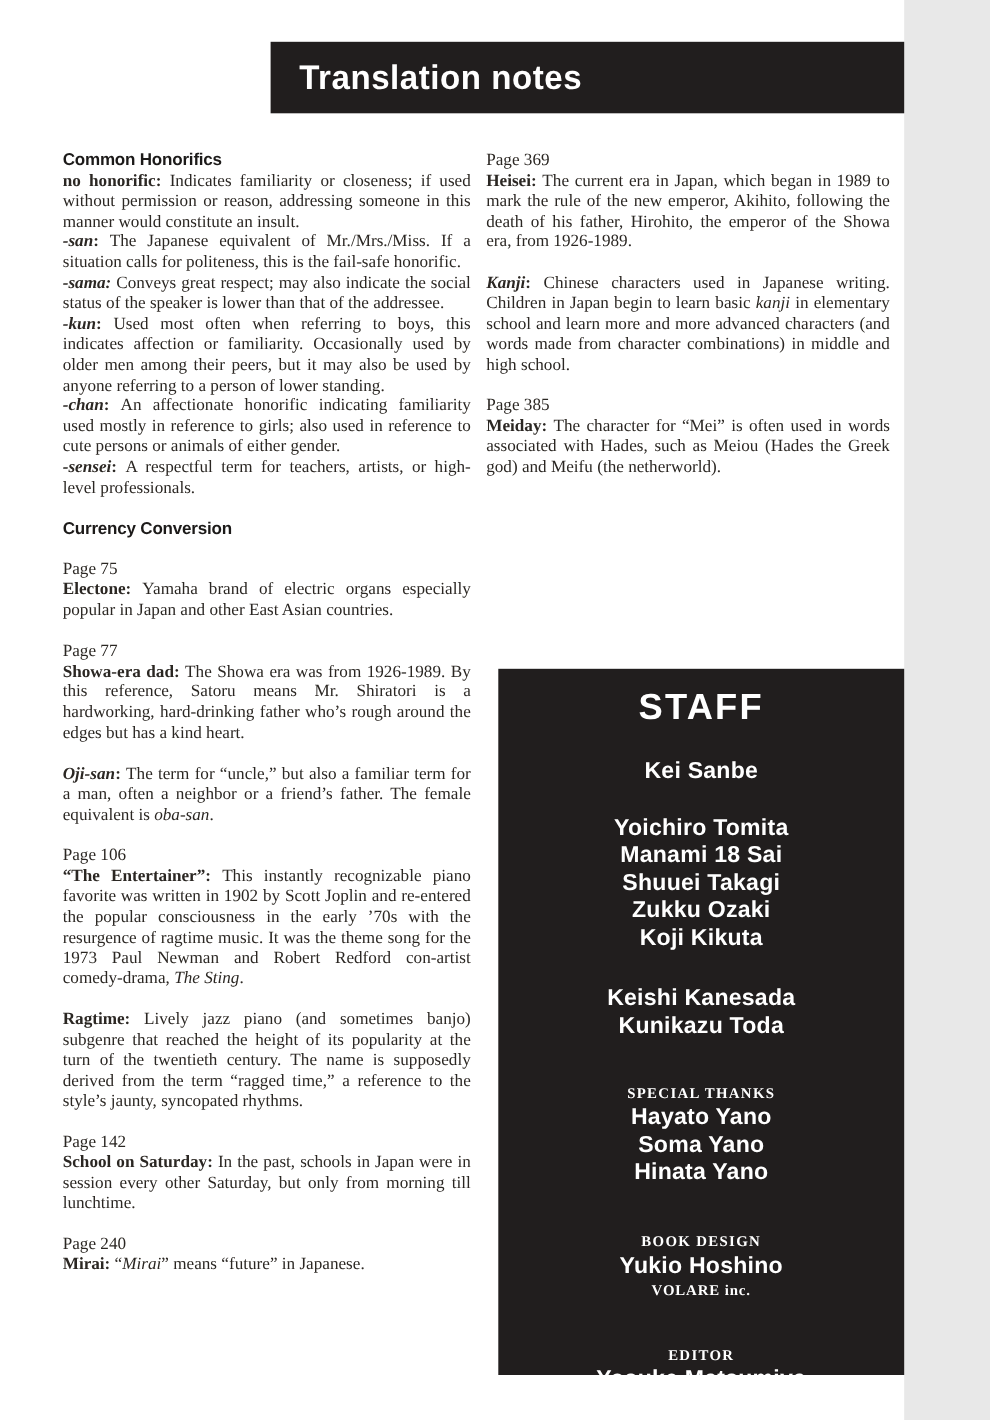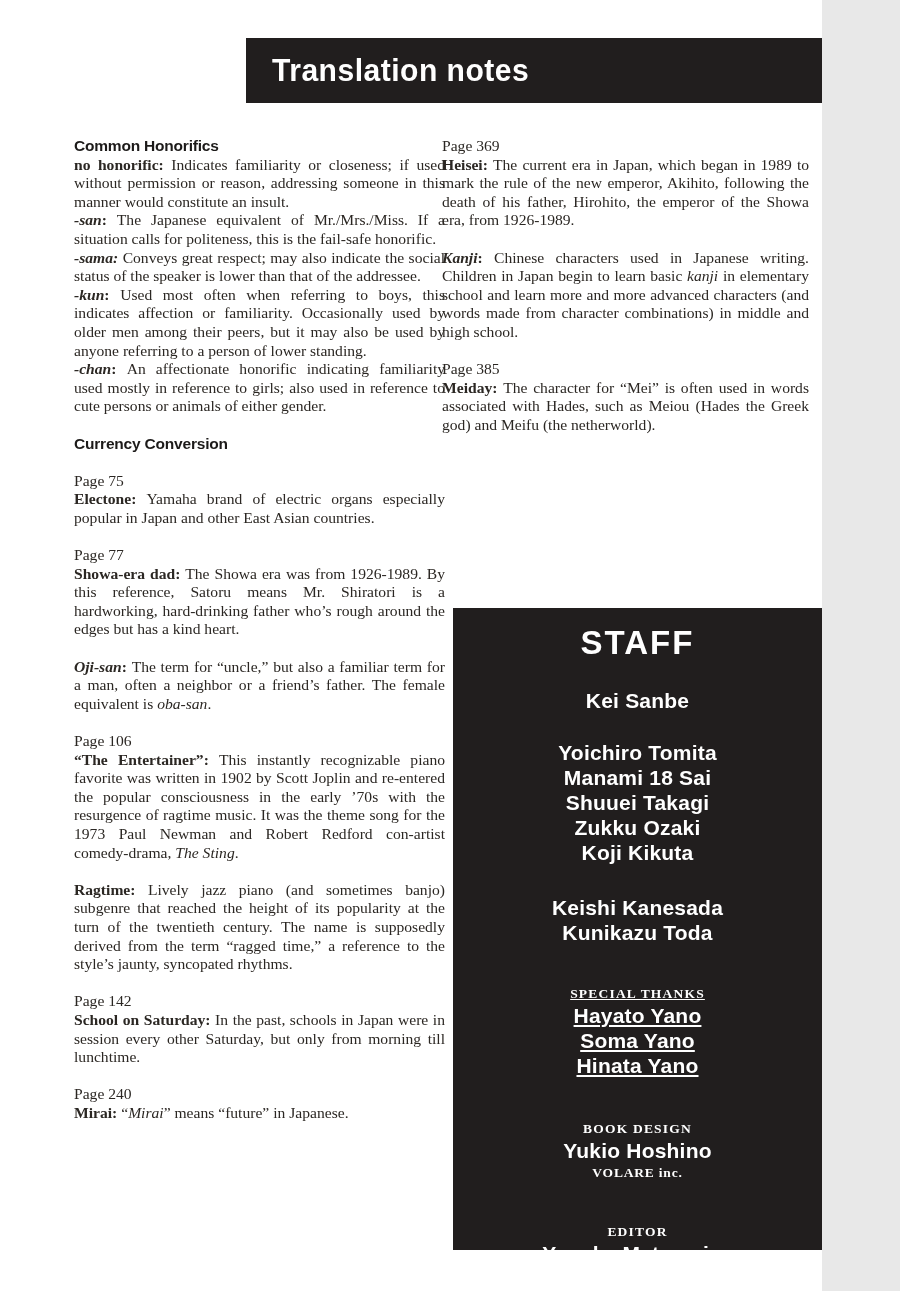--- a/index.html
+++ b/index.html
@@ -5,38 +5,38 @@
   html,body{margin:0;padding:0;background:#e8e8e8;}
   .page{position:relative;width:822px;height:1291px;background:#ffffff;overflow:hidden;
         font-family:"Liberation Serif",serif;}
   .banner{position:absolute;left:246px;top:38px;width:654px;height:65px;
           background:#211e1e;display:flex;align-items:center;}
   .banner-title{color:#ffffff;font-family:"Liberation Sans",sans-serif;font-weight:bold;
           font-size:31px;margin:0 0 0 26px;letter-spacing:0.5px;transform:scaleX(0.97);
           transform-origin:left center;white-space:nowrap;}
   .col{position:absolute;top:137px;font-size:15.6px;line-height:18.6px;color:#2b2723;
        text-align:justify;}
-  #left-col{left:74px;width:371px;}
+  #left-col{left:57px;width:371px;}
   #right-col{left:442px;width:367px;}
   .sec-heading{font-family:"Liberation Sans",sans-serif;font-weight:bold;font-size:15.5px;
        color:#1c1a19;text-align:left;letter-spacing:-0.2px;}
   .page-label{text-align:left;}
   .para{margin:0;}
   .gap{margin-top:18.6px;}
   .seg-b{font-weight:bold;}
   .seg-i{font-style:italic;}
   .staff-box{position:absolute;left:453px;top:608px;width:447px;height:642px;
        background:#211e1e;color:#ffffff;box-sizing:border-box;padding:16px 78px 0 0;
        text-align:center;font-family:"Liberation Sans",sans-serif;}
   .staff-title{font-size:33px;font-weight:bold;letter-spacing:2px;margin:0;}
   .staff-group{margin-top:26px;}
   .staff-group.g1{margin-top:26px;}
   .staff-group.g2{margin-top:27px;}
   .staff-group.g3{margin-top:30px;}
-  .staff-group.g4{margin-top:40px;text-decoration:underline;}
+  .staff-group.g4{margin-top:40px;}
   .staff-group.g5{margin-top:42px;}
   .staff-group.g6{margin-top:40px;}
   .staff-name{font-size:21px;font-weight:bold;line-height:25px;letter-spacing:0.2px;}
   .staff-label{font-family:"Liberation Serif",serif;font-weight:bold;font-size:13.5px;
        letter-spacing:1.2px;line-height:18px;}
   .staff-sublabel{font-family:"Liberation Serif",serif;font-weight:bold;font-size:13.5px;
        letter-spacing:0.8px;line-height:20px;}
 </style>
 </head>
 <body>
@@ -47,20 +47,21 @@
     <h1 class="banner-title">Translation notes</h1>
   </div>
 
   <div class="col" id="left-col">
       <div class="sec-heading">Common Honorifics</div>
       <p class="para"><span class="seg-b">no honorific: </span><span>Indicates familiarity or closeness; if used without permission or reason, addressing someone in this manner would constitute an insult.</span></p>
       <p class="para"><span class="seg-b seg-i">-san</span><span class="seg-b">: </span><span>The Japanese equivalent of Mr./Mrs./Miss. If a situation calls for politeness, this is the fail-safe honorific.</span></p>
       <p class="para"><span class="seg-b seg-i">-sama:</span><span> Conveys great respect; may also indicate the social status of the speaker is lower than that of the addressee.</span></p>
       <p class="para"><span class="seg-b seg-i">-kun</span><span class="seg-b">: </span><span>Used most often when referring to boys, this indicates affection or familiarity. Occasionally used by older men among their peers, but it may also be used by anyone referring to a person of lower standing.</span></p>
       <p class="para"><span class="seg-b seg-i">-chan</span><span class="seg-b">: </span><span>An affectionate honorific indicating familiarity used mostly in reference to girls; also used in reference to cute persons or animals of either gender.</span></p>
+      <p class="para"><span class="seg-b seg-i">-sensei</span><span class="seg-b">: </span><span>A respectful term for teachers, artists, or high-level professionals.</span></p>
       <div class="sec-heading gap">Currency Conversion</div>
       <div class="page-label gap">Page 75</div>
       <p class="para"><span class="seg-b">Electone: </span><span>Yamaha brand of electric organs especially popular in Japan and other East Asian countries.</span></p>
       <div class="page-label gap">Page 77</div>
       <p class="para"><span class="seg-b">Showa-era dad: </span><span>The Showa era was from 1926-1989. By this reference, Satoru means Mr. Shiratori is a hardworking, hard-drinking father who’s rough around the edges but has a kind heart.</span></p>
       <p class="para gap"><span class="seg-b seg-i">Oji-san</span><span class="seg-b">: </span><span>The term for “uncle,” but also a familiar term for a man, often a neighbor or a friend’s father. The female equivalent is </span><span class="seg-i">oba-san</span><span>.</span></p>
       <div class="page-label gap">Page 106</div>
       <p class="para"><span class="seg-b">“The Entertainer”: </span><span>This instantly recognizable piano favorite was written in 1902 by Scott Joplin and re-entered the popular consciousness in the early ’70s with the resurgence of ragtime music. It was the theme song for the 1973 Paul Newman and Robert Redford con-artist comedy-drama, </span><span class="seg-i">The Sting</span><span>.</span></p>
       <p class="para gap"><span class="seg-b">Ragtime: </span><span>Lively jazz piano (and sometimes banjo) subgenre that reached the height of its popularity at the turn of the twentieth century. The name is supposedly derived from the term “ragged time,” a reference to the style’s jaunty, syncopated rhythms.</span></p>
       <div class="page-label gap">Page 142</div>

